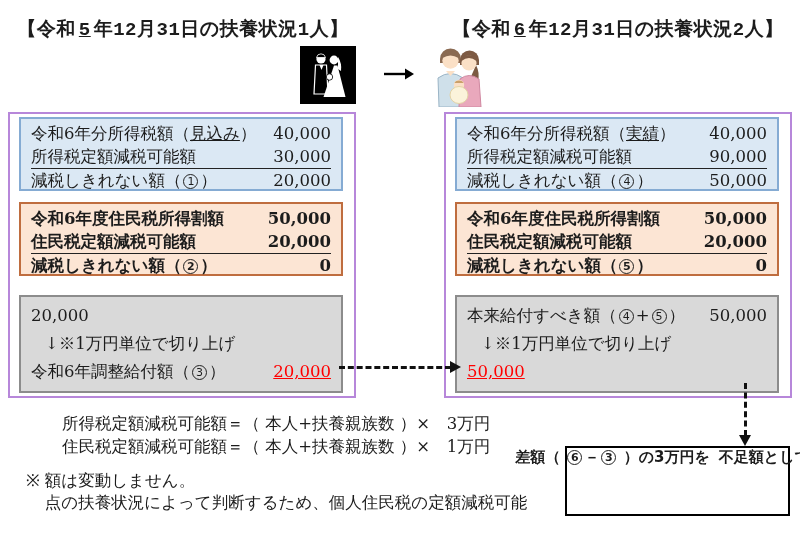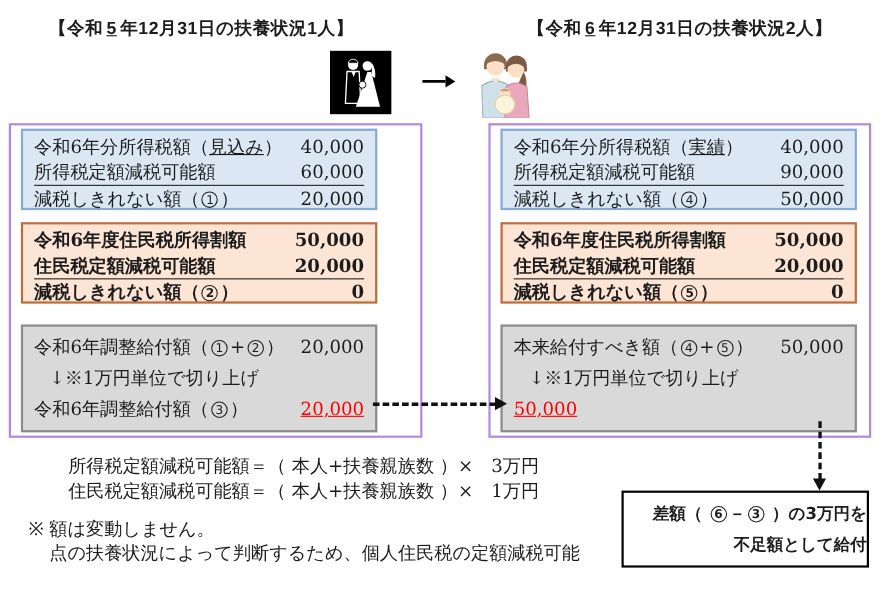--- a/index.html
+++ b/index.html
@@ -2,31 +2,31 @@
 <html style="--panel_border: #b787da; --blue_bg: #dbe8f4; --blue_border: #85abd3; --orange_bg: #fce5d4; --orange_border: #bf6d3f; --gray_bg: #d9d9d9; --gray_border: #8c8c8c; --highlight_red: #ff0000;"><head>
 <meta charset="utf-8">
 <style>
   html,body{margin:0;padding:0;background:#fff;}
   .stage{
     position:relative;width:800px;height:545px;background:#ffffff;overflow:hidden;
     font-family:"DejaVu Serif","Liberation Serif",serif;color:#1c1c1c;
   }
   
   .hdr{
-    position:absolute;top:16px;font-family:Liberation Sans, sans-serif;
-    font-weight:bold;font-size:16px;text-align:center;white-space:nowrap;letter-spacing:.5px;
+    position:absolute;top:16px;font-family:Liberation Mono, monospace;
+    font-weight:bold;font-size:19px;text-align:center;white-space:nowrap;letter-spacing:.5px;
   }
   .hdr-left{left:10px;width:346px;}
   .hdr-right{left:444px;width:348px;}
   .u-year{text-decoration:underline;padding:0 3px;}
   
   .icon-wrap{position:absolute;}
   
   .panel{position:absolute;top:112px;width:344px;height:282px;border:2px solid var(--panel_border,#b787da);background:#fff;}
-  .panel-left{left:8px;padding-left:28px;}
+  .panel-left{left:8px;}
   .panel-right{left:444px;}
   .ibox{position:absolute;left:9px;width:300px;padding:3px 10px;border:2px solid;}
   .ibox .row{display:flex;justify-content:space-between;align-items:baseline;line-height:23px;font-size:16.5px;white-space:nowrap;}
   .box-blue{top:3px;height:64px;background:var(--blue_bg,#dbe8f4);border-color:var(--blue_border,#85abd3);}
   .box-orange{top:88px;height:64px;background:var(--orange_bg,#fce5d4);border-color:var(--orange_border,#bf6d3f);font-weight:bold;}
   .box-gray{top:181px;height:86px;background:var(--gray_bg,#d9d9d9);border-color:var(--gray_border,#8c8c8c);padding-top:5px;}
   .box-gray .row{line-height:28px;}
   .row.sum{border-bottom:1.6px solid #222;}
   .u{text-decoration:underline;}
   .val{text-align:right;}
@@ -43,21 +43,21 @@
   .dash-v{position:absolute;left:744px;top:383px;height:53px;border-left:3px dashed #111;z-index:5;}
   .dash-v-head{position:absolute;left:739px;top:435px;width:0;height:0;border-left:6px solid transparent;border-right:6px solid transparent;border-top:11px solid #111;z-index:5;}
   
   .formulas{position:absolute;left:22px;top:412px;font-size:16.5px;line-height:23px;white-space:nowrap;margin-left:40px;}
   .note{position:absolute;left:26px;top:470px;font-size:16.5px;line-height:21.5px;display:flex;}
   .note .marker{margin-right:5px;}
   .note-lines div{white-space:nowrap;}
   
   .payout{
     position:absolute;left:565px;top:446px;width:221px;height:66px;border:2px solid #000;background:#fff;
-    display:flex;flex-direction:column;justify-content:center;align-items:flex-end;gap:9px;
+    display:flex;flex-direction:row;justify-content:center;align-items:flex-start;gap:9px;
     font-family:"DejaVu Sans","Liberation Sans",sans-serif;font-weight:bold;font-size:15px;white-space:nowrap;
   }
   .payout .circ{border-width:1.5px;font-weight:bold;}
 </style>
 </head>
 <body>
 
 <div class="stage">
 
   <div class="hdr hdr-left"><span>【令和</span><span class="u-year">5</span><span>年12月31日の扶養状況1人】</span></div>
@@ -104,21 +104,21 @@
   </div>
 
   <div class="panel panel-left">
     <div class="ibox box-blue">
       <div class="row">
         <span class="lbl"><span>令和6年分所得税額（</span><span class="u">見込み</span><span>）</span></span>
         <span class="val">40,000</span>
       </div>
       <div class="row sum">
         <span class="lbl">所得税定額減税可能額</span>
-        <span class="val">60,000</span>
+        <span class="val">30,000</span>
       </div>
       <div class="row">
         <span class="lbl"><span>減税しきれない額（</span><span class="circ">1</span><span>）</span></span>
         <span class="val">20,000</span>
       </div>
     </div>
 
     <div class="ibox box-orange">
       <div class="row">
         <span class="lbl">令和6年度住民税所得割額</span>
@@ -129,21 +129,20 @@
         <span class="val">20,000</span>
       </div>
       <div class="row">
         <span class="lbl"><span>減税しきれない額（</span><span class="circ">2</span><span>）</span></span>
         <span class="val">0</span>
       </div>
     </div>
 
     <div class="ibox box-gray">
       <div class="row">
-        <span class="lbl"><span>令和6年調整給付額（</span><span class="circ">1</span><span>+</span><span class="circ">2</span><span>）</span></span>
         <span class="val">20,000</span>
       </div>
       <div class="row">
         <span class="lbl indent">↓※1万円単位で切り上げ</span>
       </div>
       <div class="row">
         <span class="lbl"><span>令和6年調整給付額（</span><span class="circ">3</span><span>）</span></span>
         <span class="val red">20,000</span>
       </div>
     </div>

